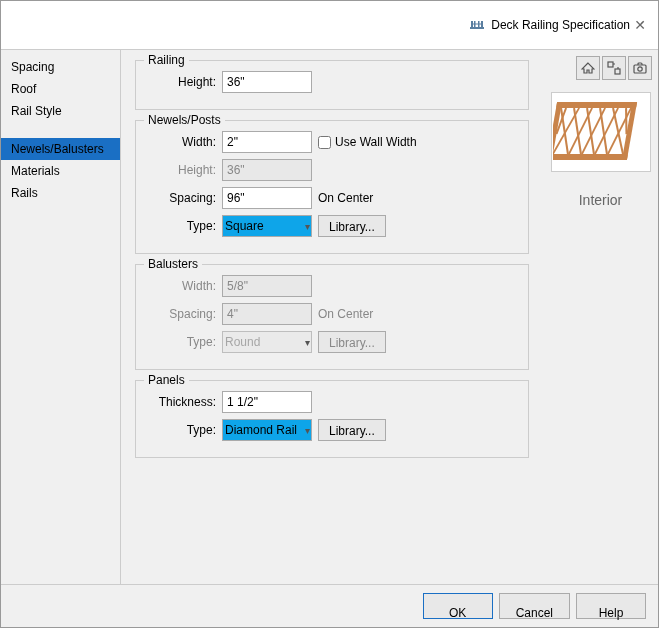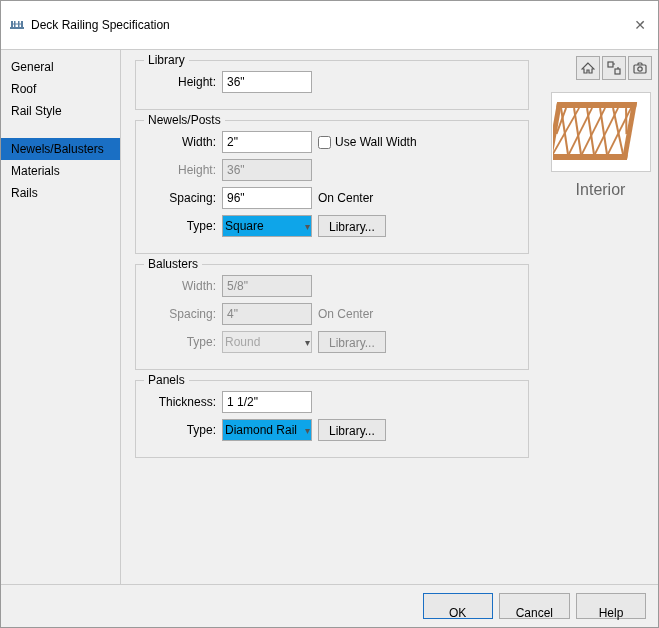--- a/index.html
+++ b/index.html
@@ -22,21 +22,21 @@
       box-shadow: 2px 2px 8px rgba(0,0,0,0.3);
       display: flex;
       flex-direction: column;
     }
     .title-bar {
       background: #fff;
       border-bottom: 1px solid #ccc;
       padding: 24px 8px;
       display: flex;
       align-items: center;
-      justify-content: space-between;
+      justify-content: flex-end;
       height: 32px;
     }
     .title-bar-left {
       display: flex;
       align-items: center;
       gap: 6px;
     }
     .title-icon {
       width: 16px;
       height: 16px;
@@ -121,23 +121,23 @@
       background: #fff;
       border: 1px solid #ccc;
       display: flex;
       align-items: center;
       justify-content: center;
       margin-top: 8px;
       position: relative;
       overflow: hidden;
     }
     .preview-label {
-      font-size: 16px;
+      font-size: 14px;
       color: #666;
-      margin-top: 5px;
+      margin-top: 16px;
     }
     
     .section-group {
       border: 1px solid #ccc;
       margin-bottom: 10px;
       position: relative;
       padding: 10px 10px 10px 10px;
     }
     .section-title {
       position: absolute;
@@ -265,32 +265,32 @@
         <rect x="9" y="4" width="1.5" height="7" fill="#5a7fa0"></rect>
       </svg>
       <span class="title-text">Deck Railing Specification</span>
     </div>
     <button class="title-close">✕</button>
   </div>
 
   <div class="dialog-body">
 
     <div class="sidebar">
-      <div class="sidebar-item">General</div>
+      <div class="sidebar-item">Spacing</div>
       <div class="sidebar-item">Roof</div>
       <div class="sidebar-item">Rail Style</div>
       <div class="sidebar-item active">Newels/Balusters</div>
       <div class="sidebar-item">Materials</div>
       <div class="sidebar-item">Rails</div>
     </div>
 
     <div class="main-content">
 
       <div class="section-group">
-        <span class="section-title">Library</span>
+        <span class="section-title">Railing</span>
         <div class="form-row">
           <span class="form-label">Height:</span>
           <input class="form-input" type="text" value="36&quot;" style="">
         </div>
       </div>
 
       <div class="section-group">
         <span class="section-title">Newels/Posts</span>
 
         <div class="form-row">

